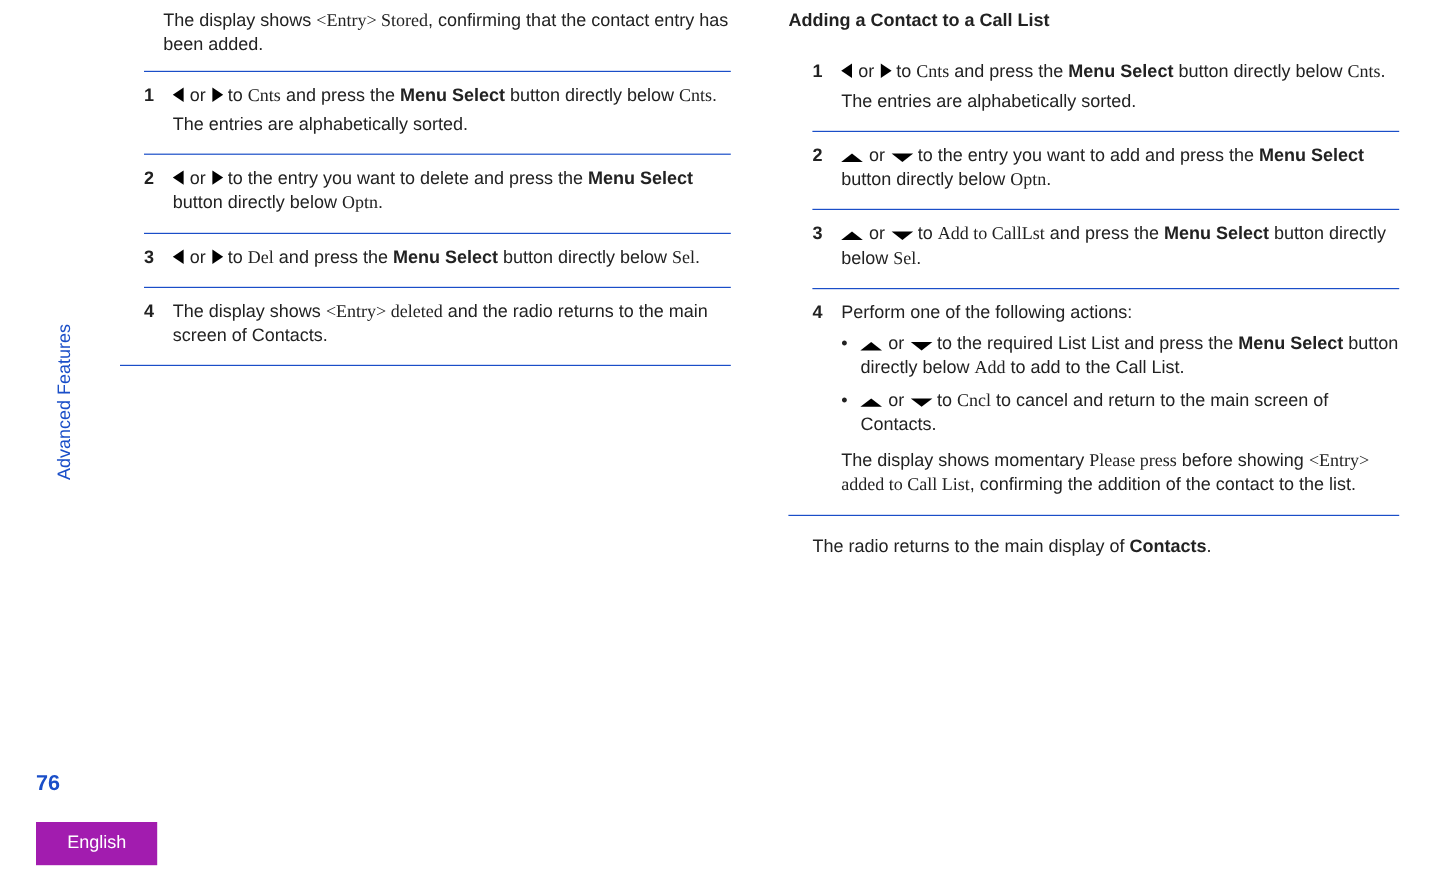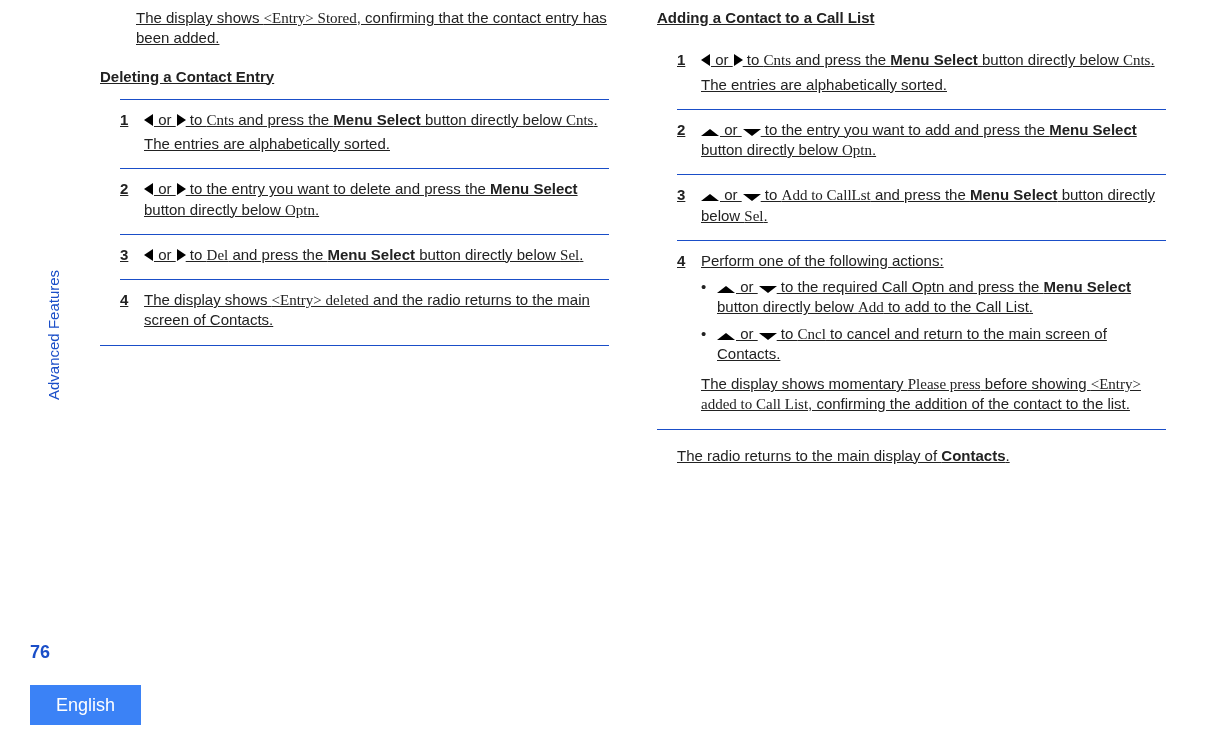--- a/index.html
+++ b/index.html
@@ -13,21 +13,20 @@
     line-height: 1.35;
   }
   .page {
     display: flex;
     padding: 0 40px 0 100px;
     gap: 48px;
   }
   .col {
     flex: 1;
     padding-top: 8px;
-    text-decoration: underline;
   }
   .para { margin: 0 0 10px 36px; }
   .heading {
     font-weight: bold;
     margin: 18px 0 12px 0;
   }
   .step {
     display: flex;
     border-top: 1px solid #1a4ec8;
     padding: 10px 0 10px 0;
@@ -70,24 +69,24 @@
     left: 30px;
     top: 640px;
     color: #1a4ec8;
     font-size: 18px;
     font-weight: bold;
   }
   .lang-tab {
     position: absolute;
     left: 30px;
     top: 685px;
-    background: #3b82f6;
+    background: #a21caf;
     color: #fff;
     padding: 8px 26px;
-    font-size: 18px;
+    font-size: 15px;
   }
   .trail { margin-left: 20px; padding-top:8px; }
   .steps-wrap { margin-bottom: 8px; }
   .steps-wrap .step:first-child { border-top: 1px solid #1a4ec8; }
   .steps-wrap { border-bottom: 1px solid #1a4ec8; }
   .steps-wrap .step { border-top: 1px solid #1a4ec8; border-bottom:none; }
 </style>
 </head>
 <body>
 
@@ -96,21 +95,20 @@
 <div class="lang-tab">English</div>
 
 <div class="page">
 
   <div class="col">
 
     <p class="para">
       <span>The display shows </span><span class="serif">&lt;Entry&gt; Stored</span><span>, confirming that the contact entry has been added.</span>
     </p>
 
-    <div class="heading">Deleting a Contact Entry</div>
 
     <div class="steps-wrap">
 
       <div class="step">
         <div class="step-num">1</div>
         <div class="step-body">
           <p>
             <span class="tri-left"></span><span> or </span><span class="tri-right"></span><span> to </span><span class="serif">Cnts</span><span> and press the </span><b>Menu Select</b><span> button directly below </span><span class="serif">Cnts</span><span>.</span>
           </p>
           <p>The entries are alphabetically sorted.</p>
@@ -180,21 +178,21 @@
           </p>
         </div>
       </div>
 
       <div class="step">
         <div class="step-num">4</div>
         <div class="step-body">
           <p>Perform one of the following actions:</p>
           <ul>
             <li>
-              <span class="tri-up"></span><span> or </span><span class="tri-down"></span><span> to the required Call Optn and press the </span><b>Menu Select</b><span> button directly below </span><span class="serif">Add</span><span> to add to the Call List.</span>
+              <span class="tri-up"></span><span> or </span><span class="tri-down"></span><span> to the required List List and press the </span><b>Menu Select</b><span> button directly below </span><span class="serif">Add</span><span> to add to the Call List.</span>
             </li>
             <li>
               <span class="tri-up"></span><span> or </span><span class="tri-down"></span><span> to </span><span class="serif">Cncl</span><span> to cancel and return to the main screen of Contacts.</span>
             </li>
           </ul>
           <p style="margin-top:10px">
             <span>The display shows momentary </span><span class="serif">Please press</span><span> before showing </span><span class="serif">&lt;Entry&gt; added to Call List</span><span>, confirming the addition of the contact to the list.</span>
           </p>
         </div>
       </div>

